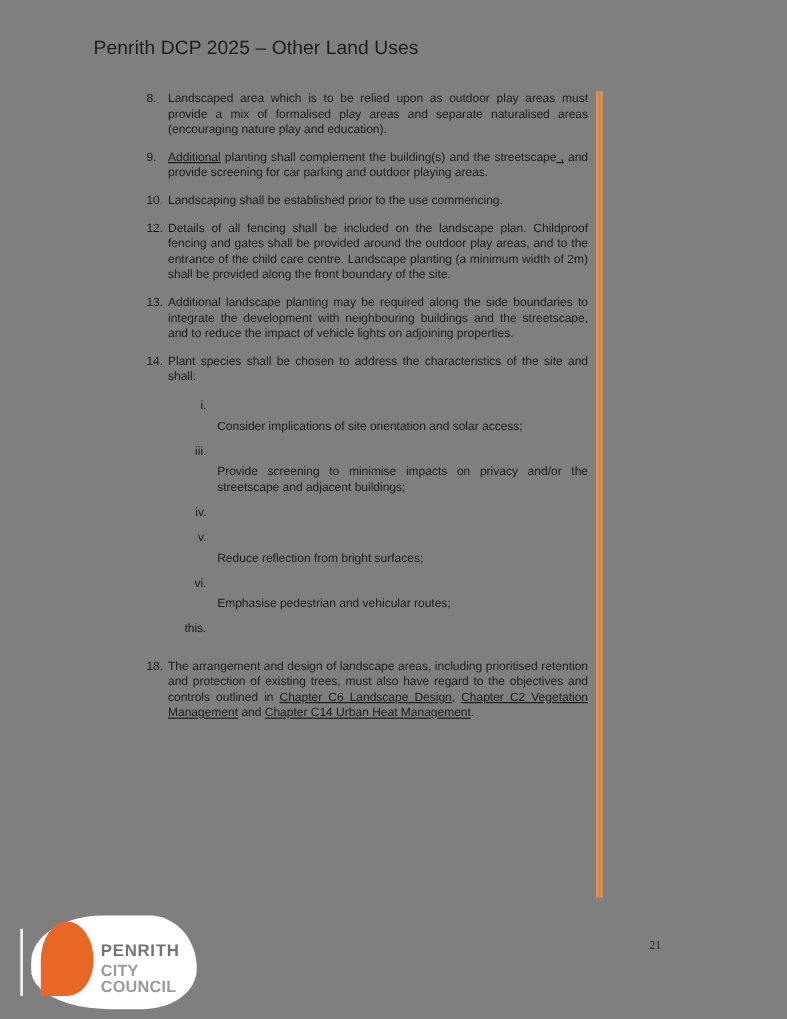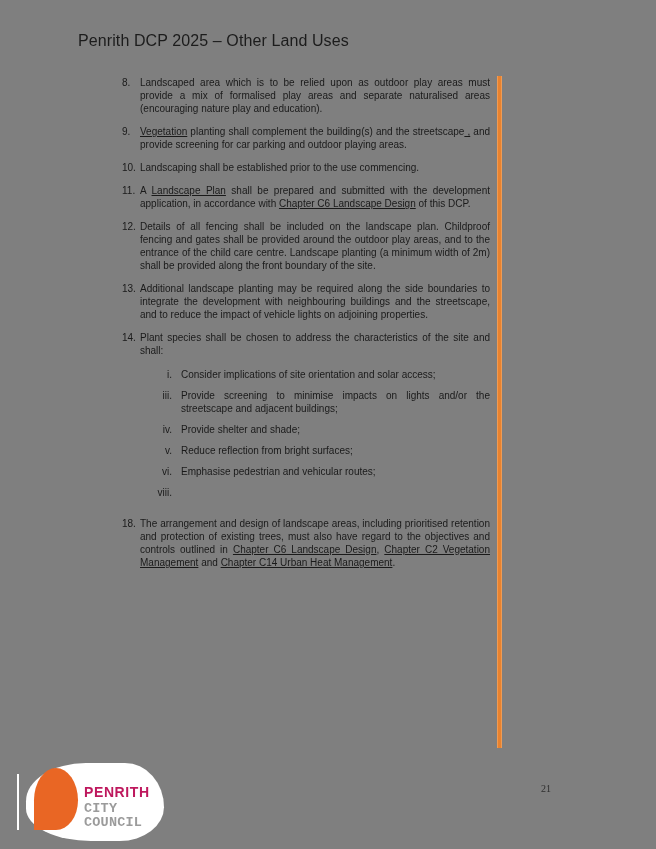--- a/index.html
+++ b/index.html
@@ -24,98 +24,93 @@
     position:absolute;left:122px;top:76px;width:368px;
     font-size:10px;line-height:13px;
   }
   .clause{display:flex;margin-bottom:10px;}
   .cnum{width:18px;flex:none;text-align:left;}
   .cbody{flex:1;text-align:justify;}
   .cbody u{text-underline-offset:1px;}
   .sublist{margin-top:11px;}
   .subclause{display:flex;margin-bottom:8px;}
   .snum{width:32px;flex:none;text-align:right;padding-right:9px;}
-  .sbody{flex:1;text-align:justify;}
+  .sbody{flex:1;text-align:justify;margin-top:17px;}
   .page-number{
     position:absolute;left:541px;top:783px;
     font-size:10px;color:#2e2e2e;font-family:Liberation Serif, serif;
   }
   .logo{position:absolute;left:14px;top:760px;width:150px;height:84px;}
   .logo-vline{position:absolute;left:3px;top:14px;width:2px;height:56px;background:#ffffff;}
   .logo-blob{
     position:absolute;left:12px;top:3px;width:138px;height:78px;
     background:#ffffff;
     border-radius:46% 30% 34% 50% / 52% 60% 46% 44%;
   }
   .pin{
     position:absolute;left:8px;top:5px;width:44px;height:62px;
     background:#e96624;
     border-radius:50% 50% 50% 0 / 52% 52% 48% 0;
   }
   .logo-text{position:absolute;left:58px;top:22px;line-height:1;}
-  .logo-l1{color:#be185d;font-weight:bold;font-size:14px;letter-spacing:.6px;}
-  .logo-l2{color:#9b9b9b;font-weight:bold;font-size:13.5px;letter-spacing:.2px;margin-top:3px;font-family:Liberation Mono, monospace;}
+  .logo-l1{color:#737373;font-weight:bold;font-size:14px;letter-spacing:.6px;}
+  .logo-l2{color:#9b9b9b;font-weight:bold;font-size:13.5px;letter-spacing:.2px;margin-top:3px;}
 </style>
 </head>
 <body>
 
 <div class="doc-header">Penrith DCP 2025 – Other Land Uses</div>
 
 <div class="change-bar"></div>
 
 <div class="content" id="clause-list">
     <div class="clause">
       <div class="cnum">8.</div>
       <div class="cbody"><span class="run">Landscaped area which is to be relied upon as outdoor play areas must provide a mix of formalised play areas and separate naturalised areas (encouraging nature play and education).</span></div>
     </div>
     <div class="clause">
       <div class="cnum">9.</div>
-      <div class="cbody"><u class="run">Vegetation</u><span class="run"> planting shall complement the building(s) and the streetscape</span><u class="run"> ,</u><span class="run"> and provide screening for car parking and outdoor playing areas.</span></div>
+      <div class="cbody"><u class="run">Additional</u><span class="run"> planting shall complement the building(s) and the streetscape</span><u class="run"> ,</u><span class="run"> and provide screening for car parking and outdoor playing areas.</span></div>
     </div>
     <div class="clause">
       <div class="cnum">10.</div>
       <div class="cbody"><span class="run">Landscaping shall be established prior to the use commencing.</span></div>
-    </div>
-    <div class="clause">
-      <div class="cnum">11.</div>
-      <div class="cbody"><span class="run">A </span><u class="run">Landscape Plan</u><span class="run"> shall be prepared and submitted with the development application, in accordance with </span><u class="run">Chapter C6 Landscape Design</u><span class="run"> of this DCP.</span></div>
     </div>
     <div class="clause">
       <div class="cnum">12.</div>
       <div class="cbody"><span class="run">Details of all fencing shall be included on the landscape plan. Childproof fencing and gates shall be provided around the outdoor play areas, and to the entrance of the child care centre.  Landscape planting (a minimum width of 2m) shall be provided along the front boundary of the site.</span></div>
     </div>
     <div class="clause">
       <div class="cnum">13.</div>
       <div class="cbody"><span class="run">Additional landscape planting may be required along the side boundaries to integrate the development with neighbouring buildings and the streetscape, and to reduce the impact of vehicle lights on adjoining properties.</span></div>
     </div>
     <div class="clause">
       <div class="cnum">14.</div>
       <div class="cbody"><span class="run">Plant species shall be chosen to address the characteristics of the site and shall:</span><div class="sublist">
           <div class="subclause">
             <div class="snum">i.</div>
             <div class="sbody"><span class="run">Consider implications of site orientation and solar access;</span></div>
           </div>
           <div class="subclause">
             <div class="snum">iii.</div>
-            <div class="sbody"><span class="run">Provide screening to minimise impacts on lights and/or the streetscape and adjacent buildings;</span></div>
+            <div class="sbody"><span class="run">Provide screening to minimise impacts on privacy and/or the streetscape and adjacent buildings;</span></div>
           </div>
           <div class="subclause">
             <div class="snum">iv.</div>
-            <div class="sbody"><span class="run">Provide shelter and shade;</span></div>
           </div>
           <div class="subclause">
             <div class="snum">v.</div>
             <div class="sbody"><span class="run">Reduce reflection from bright surfaces;</span></div>
           </div>
           <div class="subclause">
             <div class="snum">vi.</div>
             <div class="sbody"><span class="run">Emphasise pedestrian and vehicular routes;</span></div>
           </div>
           <div class="subclause">
-            <div class="snum">viii.</div>
+            <div class="snum">this.</div>
           </div>
         </div></div>
     </div>
     <div class="clause">
       <div class="cnum">18.</div>
       <div class="cbody"><span class="run">The arrangement and design of landscape areas, including prioritised retention and protection of existing trees, must also have regard to the objectives and controls outlined in </span><u class="run">Chapter C6 Landscape Design</u><span class="run">, </span><u class="run">Chapter C2 Vegetation Management</u><span class="run"> and </span><u class="run">Chapter C14 Urban Heat Management</u><span class="run">.</span></div>
     </div>
   </div>
 
 <div class="logo">

